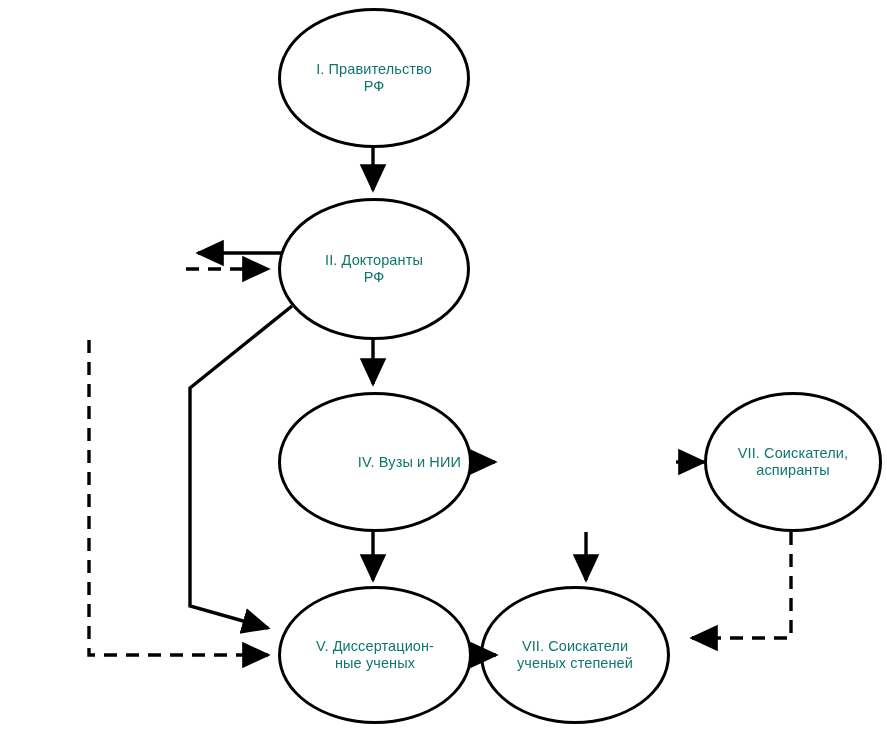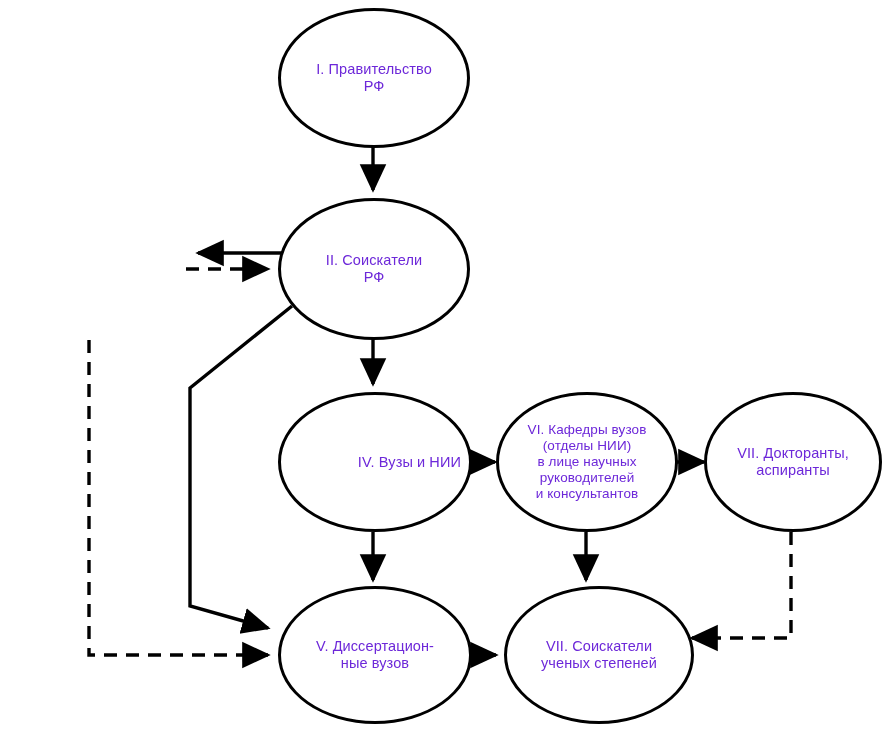--- a/index.html
+++ b/index.html
@@ -1,21 +1,21 @@
 <!DOCTYPE html>
 <html><head>
 <meta charset="utf-8">
 <style>
   html,body{margin:0;padding:0;background:#ffffff;}
   body{width:887px;height:729px;overflow:hidden;font-family:"Liberation Sans",sans-serif;}
   #stage{position:relative;width:887px;height:729px;background:#ffffff;}
   #edges{position:absolute;left:0;top:0;width:887px;height:729px;}
   .node{position:absolute;display:flex;align-items:center;justify-content:center;
         border:3px solid #000000;border-radius:50%;background:transparent;
-        box-sizing:border-box;text-align:center;color:#6d28d9;}
+        box-sizing:border-box;text-align:center;color:#0f766e;}
   .node .lbl{font-size:14.5px;line-height:17px;font-weight:400;letter-spacing:0.1px;
              white-space:pre-line;padding:0 8px;}
   .n-vi .lbl{font-size:13.5px;line-height:16px;}
 </style>
 </head>
 <body>
 
 <div id="stage">
 
   <svg id="edges" viewBox="0 0 887 729" xmlns="http://www.w3.org/2000/svg">
@@ -74,44 +74,37 @@
     </g>
   </svg>
 
   <div class="node n-i" style="left:278px;top:8px;width:192px;height:140px;">
     <span class="lbl">I. Правительство
 РФ</span>
   </div>
 
 
   <div class="node n-ii" style="left:278px;top:198px;width:192px;height:142px;">
-    <span class="lbl">II. Соискатели
+    <span class="lbl">II. Докторанты
 РФ</span>
   </div>
 
   <div class="node n-iv" style="left:278px;top:392px;width:194px;height:140px;justify-content:flex-end;">
     <span class="lbl">IV. Вузы и НИИ</span>
   </div>
 
-  <div class="node n-vi" style="left:496px;top:392px;width:182px;height:140px;">
-    <span class="lbl">VI. Кафедры вузов
-(отделы НИИ)
-в лице научных
-руководителей
-и консультантов</span>
-  </div>
 
   <div class="node n-viid" style="left:704px;top:392px;width:178px;height:140px;">
-    <span class="lbl">VII. Докторанты,
+    <span class="lbl">VII. Соискатели,
 аспиранты</span>
   </div>
 
   <div class="node n-v" style="left:278px;top:586px;width:194px;height:138px;">
     <span class="lbl">V. Диссертацион-
-ные вузов</span>
+ные ученых</span>
   </div>
 
-  <div class="node n-viis" style="left:504px;top:586px;width:190px;height:138px;justify-content:center;">
+  <div class="node n-viis" style="left:480px;top:586px;width:190px;height:138px;justify-content:center;">
     <span class="lbl">VII. Соискатели
 ученых степеней</span>
   </div>
 
 </div>
 
 </body></html>

